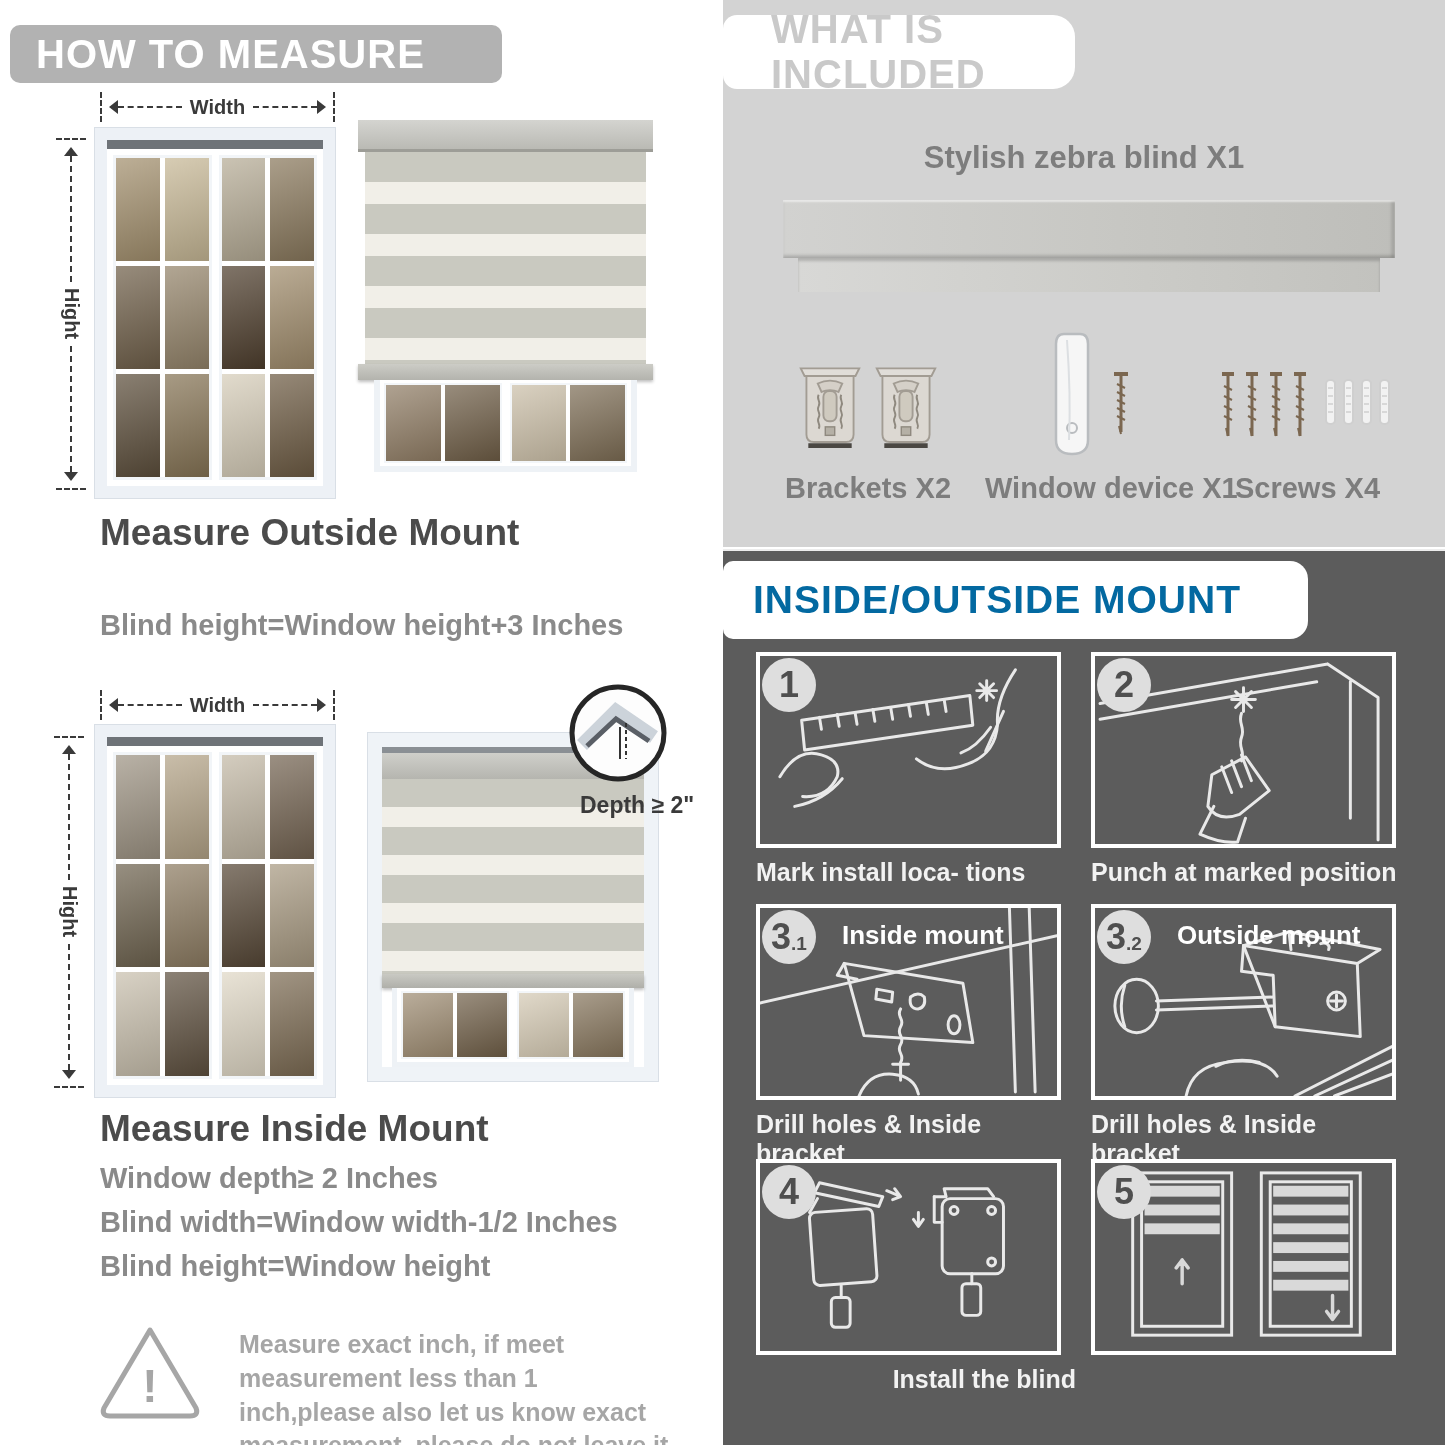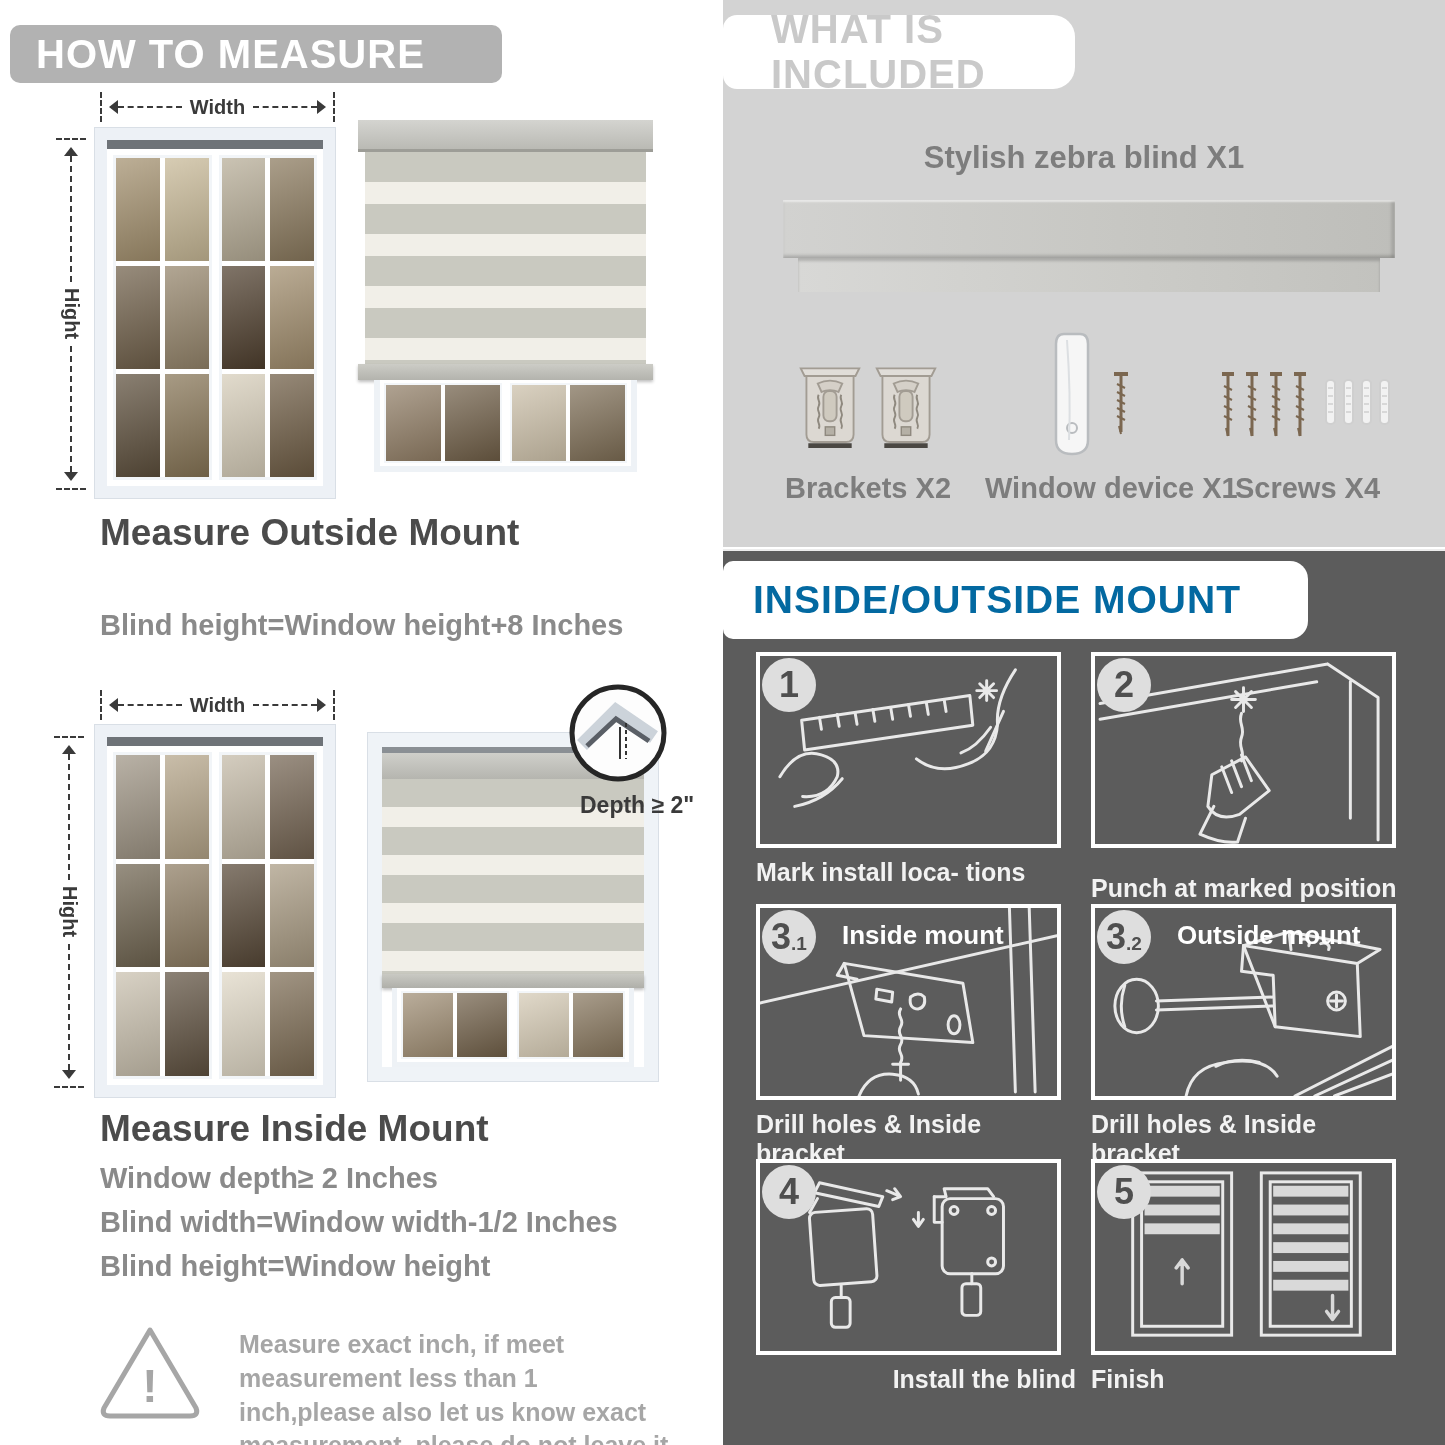--- a/index.html
+++ b/index.html
@@ -154,21 +154,21 @@
             <div class="u-pane" style="background-color:#6c5b44"></div>
           </div>
         <div class="u-sash">
             <div class="u-pane" style="background-color:#c9bda6"></div>
             <div class="u-pane" style="background-color:#7a6a52"></div>
           </div>
       </div>
     </div>
 
     <div class="sec-title" style="top:512px;">Measure Outside Mount</div>
-    <div class="sec-line" style="top:609px;">Blind height=Window height+8 Inches</div>
+    <div class="sec-line" style="top:609px;">Blind height=Window height+3 Inches</div>
 
     <div class="dim-h" style="left:100px;top:690px;width:235px;">
       <span class="tick"></span>
         <span class="ah-l"></span>
         <span class="line"></span>
       <span class="lbl">Width</span>
       <span class="line"></span>
         <span class="ah-r"></span>
         <span class="tick"></span>
     </div>
@@ -387,21 +387,21 @@
         <g stroke="#e9e9e9" stroke-width="3" fill="none" stroke-linecap="round" stroke-linejoin="round">
           <path d="M5,48 L235,8 M235,8 L286,42 L286,186 M258,26 L258,164 M5,64 L224,26"></path>
           <path d="M142,36 l16,16 M158,36 l-16,16 M150,32 v24 M138,44 h24"></path>
           <path d="M148,58 c-4,10 4,14 0,24 c-4,10 4,14 0,24"></path>
           <path d="M118,120 l34,-18 24,34 -30,24 q-22,8 -32,-8 z"></path>
           <path d="M128,112 l10,26 M138,106 l10,26 M148,100 l10,26"></path>
           <path d="M120,152 l-14,28 M152,164 l-8,24 M106,180 q22,10 38,8"></path>
         </g>
       </svg>
     </div>
-    <div class="caption" style="left:368px;top:307px;margin-top:16px;">Punch at  marked position</div>
+    <div class="caption" style="left:368px;top:307px;">Punch at  marked position</div>
 
     <div class="panel" style="left:33px;top:353px;">
       <div class="num-badge">
         <span>3</span>
           <span class="sub">.1</span>
       </div>
       <div class="panel-title">Inside mount</div>
       <svg viewBox="0 0 300 190">
         <g stroke="#e9e9e9" stroke-width="3" fill="none" stroke-linecap="round" stroke-linejoin="round">
           <path d="M0,96 L300,28 M252,0 L258,186 M272,0 L278,186"></path>
@@ -491,15 +491,14 @@
           <rect x="180" y="80" width="76" height="11"></rect>
             <rect x="180" y="99" width="76" height="11"></rect>
             <rect x="180" y="118" width="76" height="11"></rect>
         </g>
         <g stroke="#d9d9d9" stroke-width="3.5" fill="none" stroke-linecap="round">
           <path d="M88,122 v-24 M88,98 l-6,8 M88,98 l6,8"></path>
           <path d="M240,134 v24 M240,158 l-6,-8 M240,158 l6,-8"></path>
         </g>
       </svg>
     </div>
-    <div class="caption" style="left:368px;top:814px;">Finish</div>
   </div>
 </div>
 
 </body></html>

